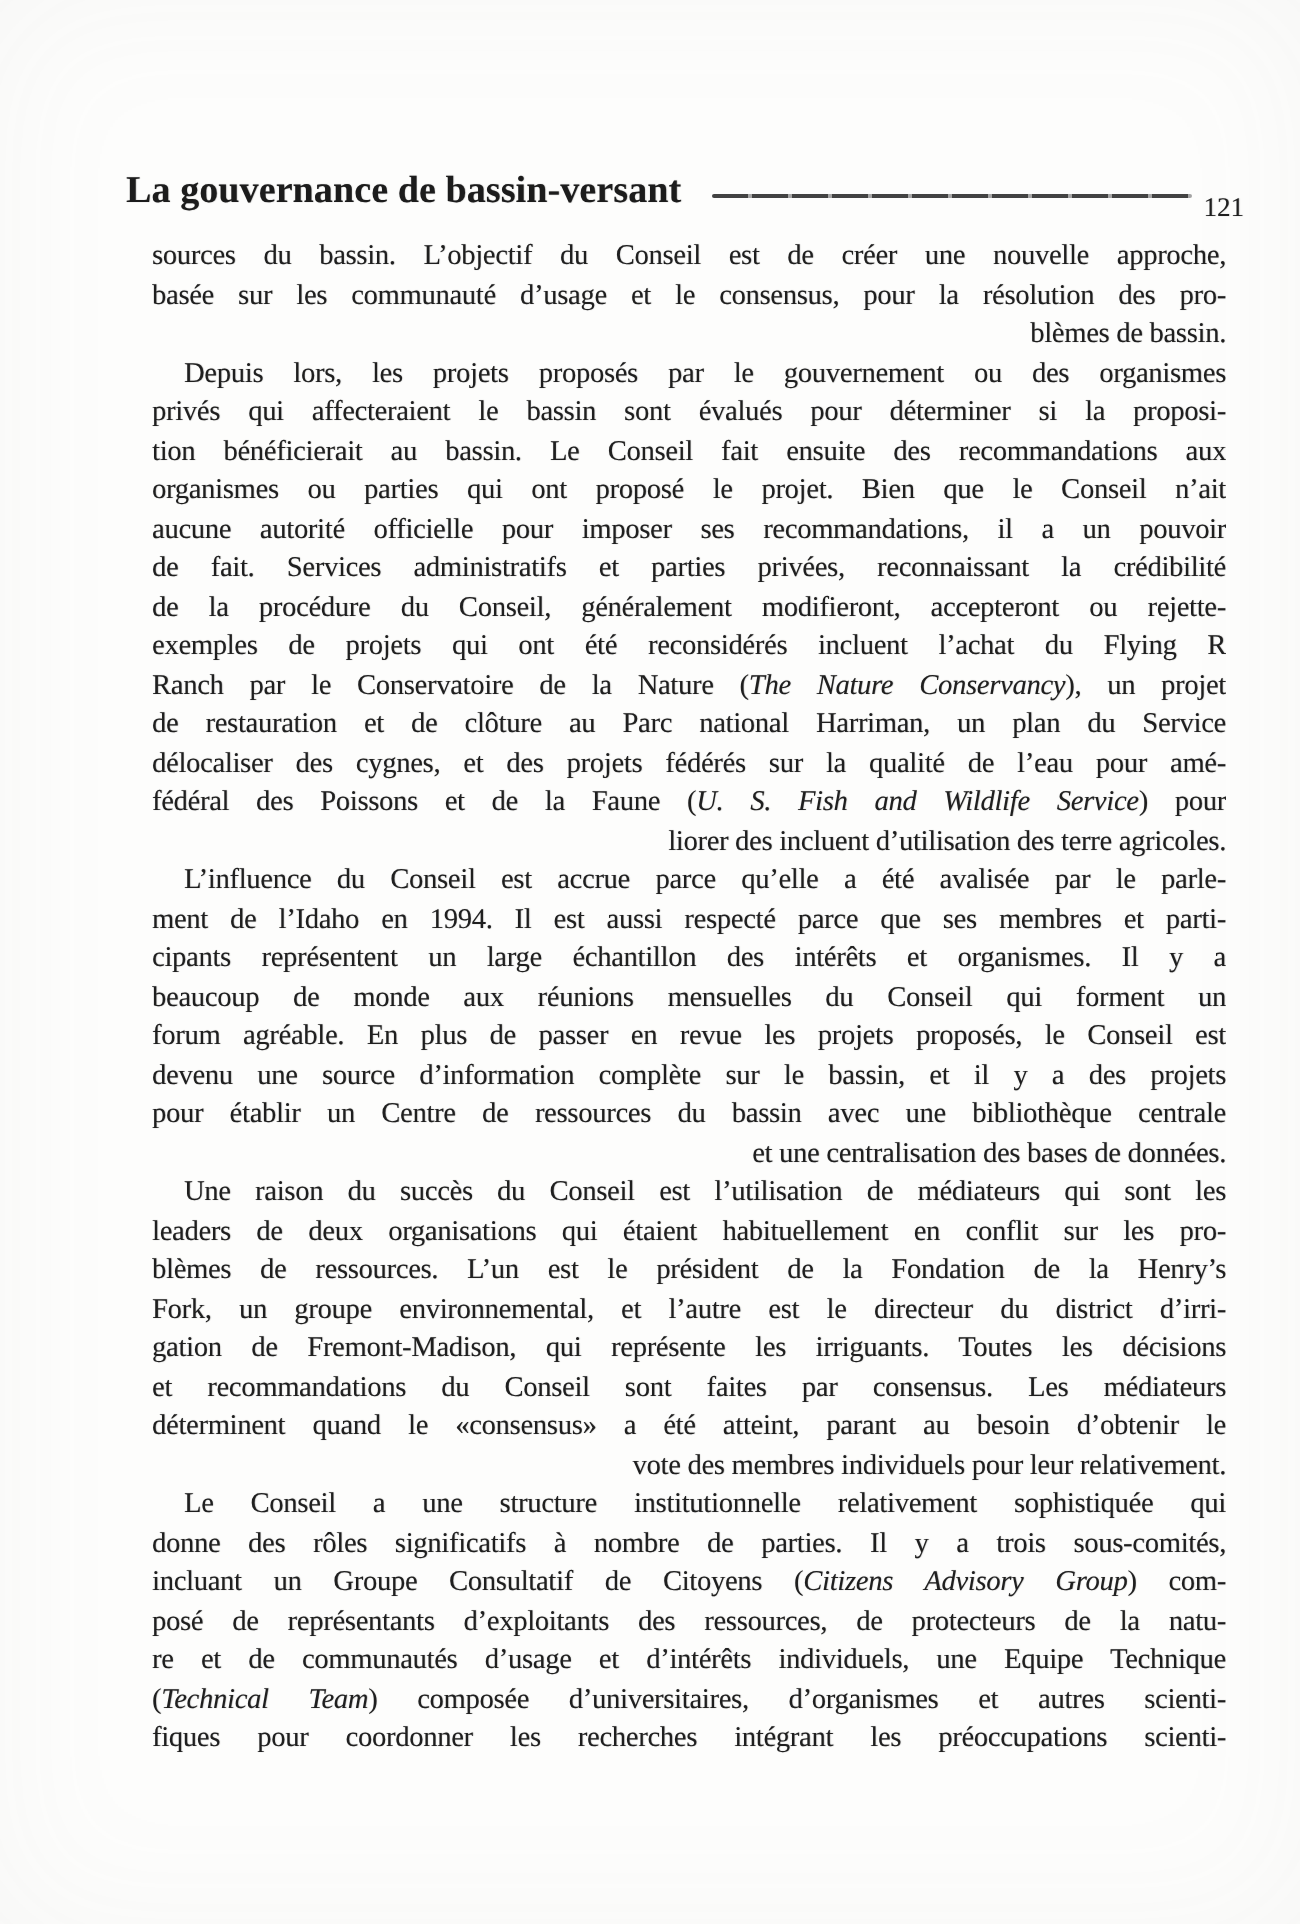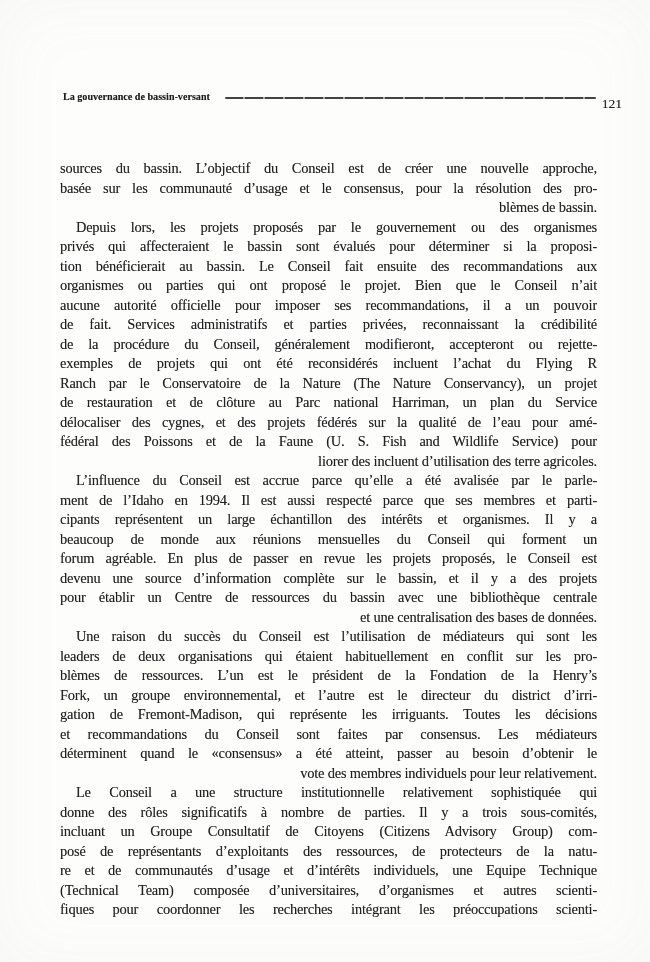--- a/index.html
+++ b/index.html
@@ -19,21 +19,21 @@
   
   .header {
     position: absolute;
     left: 63px;
     top: 80px;
     width: 559px;
     display: flex;
     align-items: center;
   }
   .running-title {
-    font-size: 10px;
+    font-size: 19px;
     font-weight: bold;
     color: #1c1c1c;
     white-space: nowrap;
     letter-spacing: 0.05px;
     text-shadow: 0.2px 0.2px 0.5px rgba(30,30,30,0.45);
   }
   .header-rule {
     flex: 1;
     height: 2px;
     margin: 3px 6px 0 15px;
@@ -47,47 +47,46 @@
   }
   .page-number {
     font-size: 13.5px;
     color: #1f1f1f;
     margin-top: 16px;
     text-shadow: 0.2px 0.2px 0.5px rgba(30,30,30,0.4);
   }
   
   .body-text {
     position: absolute;
-    left: 60px;
+    left: 76px;
     top: 119px;
     width: 537px;
     font-size: 14.3px;
     letter-spacing: -0.15px;
     color: #1f1f1f;
     text-shadow: 0.2px 0.2px 0.5px rgba(35,35,35,0.45);
-    margin-top: 40px;
   }
   .para { margin: 0; padding: 0; }
   .line {
     height: 19.5px;
     line-height: 19.5px;
     text-align: justify;
     overflow: hidden;
   }
   
   .line::after {
     content: "";
     display: inline-block;
     width: 100%;
     height: 0;
   }
   .line.nj { text-align: right; }
   .line.nj::after { content: none; }
   .line.ind { text-indent: 16px; }
-  .it { }
+  .it { font-style: italic; }
 </style>
 </head>
 <body>
 
 <div class="page">
 
   <div class="header">
     <span class="running-title">La gouvernance de bassin-versant</span>
     <span class="header-rule"></span>
     <span class="page-number">121</span>
@@ -124,21 +123,21 @@
         <div class="line"><span>pour établir un Centre de ressources du bassin avec une bibliothèque centrale</span></div>
         <div class="line nj"><span>et une centralisation des bases de données.</span></div>
       </div>
       <div class="para">
         <div class="line ind"><span>Une raison du succès du Conseil est l’utilisation de médiateurs qui sont les</span></div>
         <div class="line"><span>leaders de deux organisations qui étaient habituellement en conflit sur les pro-</span></div>
         <div class="line"><span>blèmes de ressources. L’un est le président de la Fondation de la Henry’s</span></div>
         <div class="line"><span>Fork, un groupe environnemental, et l’autre est le directeur du district d’irri-</span></div>
         <div class="line"><span>gation de Fremont-Madison, qui représente les irriguants. Toutes les décisions</span></div>
         <div class="line"><span>et recommandations du Conseil sont faites par consensus. Les médiateurs</span></div>
-        <div class="line"><span>déterminent quand le «consensus» a été atteint, passer au besoin d’obtenir le</span></div>
+        <div class="line"><span>déterminent quand le «consensus» a été atteint, parant au besoin d’obtenir le</span></div>
         <div class="line nj"><span>vote des membres individuels pour leur relativement.</span></div>
       </div>
       <div class="para">
         <div class="line ind"><span>Le Conseil a une structure institutionnelle relativement sophistiquée qui</span></div>
         <div class="line"><span>donne des rôles significatifs à nombre de parties. Il y a trois sous-comités,</span></div>
         <div class="line"><span>incluant un Groupe Consultatif de Citoyens (</span><span class="it">Citizens Advisory Group</span><span>) com-</span></div>
         <div class="line"><span>posé de représentants d’exploitants des ressources, de protecteurs de la natu-</span></div>
         <div class="line"><span>re et de communautés d’usage et d’intérêts individuels, une Equipe Technique</span></div>
         <div class="line"><span>(</span><span class="it">Technical Team</span><span>) composée d’universitaires, d’organismes et autres scienti-</span></div>
         <div class="line"><span>fiques pour coordonner les recherches intégrant les préoccupations scienti-</span></div>

